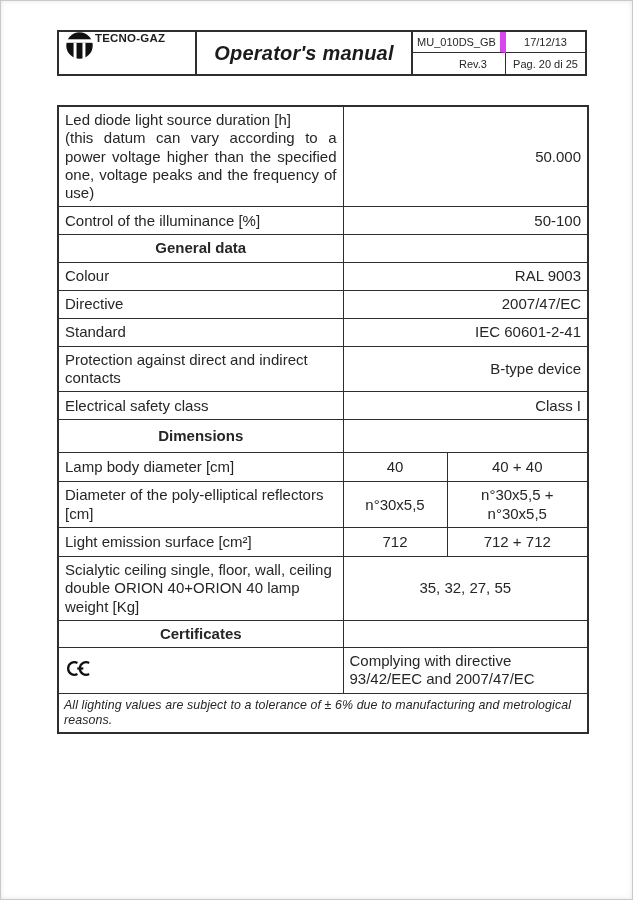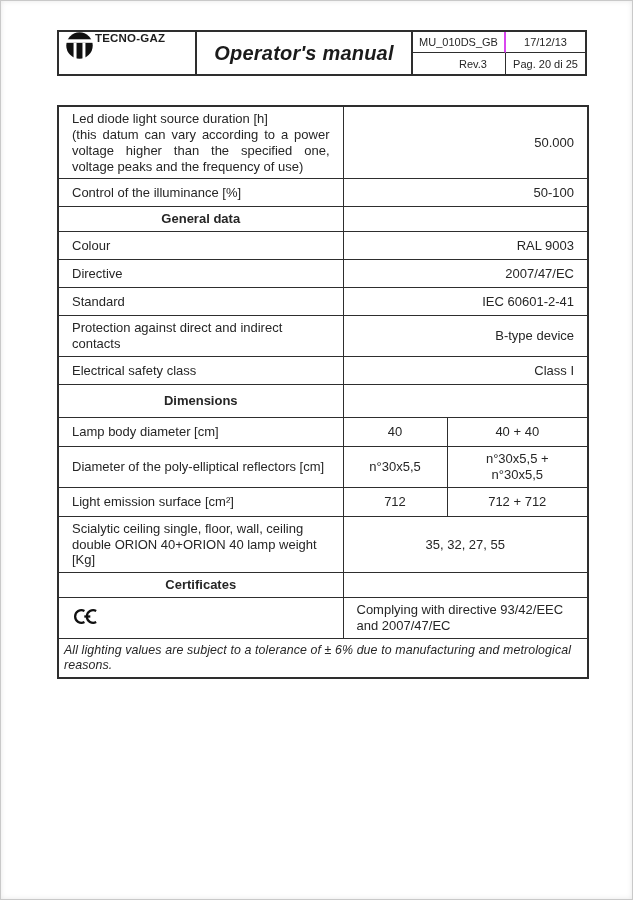--- a/index.html
+++ b/index.html
@@ -45,37 +45,37 @@
     width:172px;flex:0 0 172px;
     display:grid;
     grid-template-columns:93px 79px;
     grid-template-rows:1fr 1fr;
     font-size:11px;
   }
   .ref-cell{
     display:flex;align-items:center;justify-content:center;
     box-sizing:border-box;white-space:nowrap;
   }
-  .ref-cell.rc1{border-right:2px solid #d946ef;border-bottom:1px solid #2e2e2e;}
+  .ref-cell.rc1{border-right:6px solid #d946ef;border-bottom:1px solid #2e2e2e;}
   .ref-cell.rc2{border-bottom:1px solid #2e2e2e;}
   .ref-cell.rc3{border-right:1px solid #2e2e2e;padding-left:28px;}
 
   
   table.spec{
     margin-top:29px;
     width:530px;
     border-collapse:collapse;
     table-layout:fixed;
     border:2px solid #2e2e2e;
     background:#fff;
   }
   table.spec td{
     border:1px solid #2e2e2e;
-    padding:4px 13px;
-    font-size:13px;
+    padding:4px 6px;
+    font-size:15px;
     vertical-align:middle;
     line-height:1.22;
     color:#262626;
     overflow:hidden;
   }
   td.lbl{text-align:left;}
   td.lbl.just{text-align:justify;white-space:pre-line;}
   td.val{text-align:right;}
   td.val-left{text-align:center;}
   td.section{text-align:center;font-weight:bold;margin-top:18px;}

